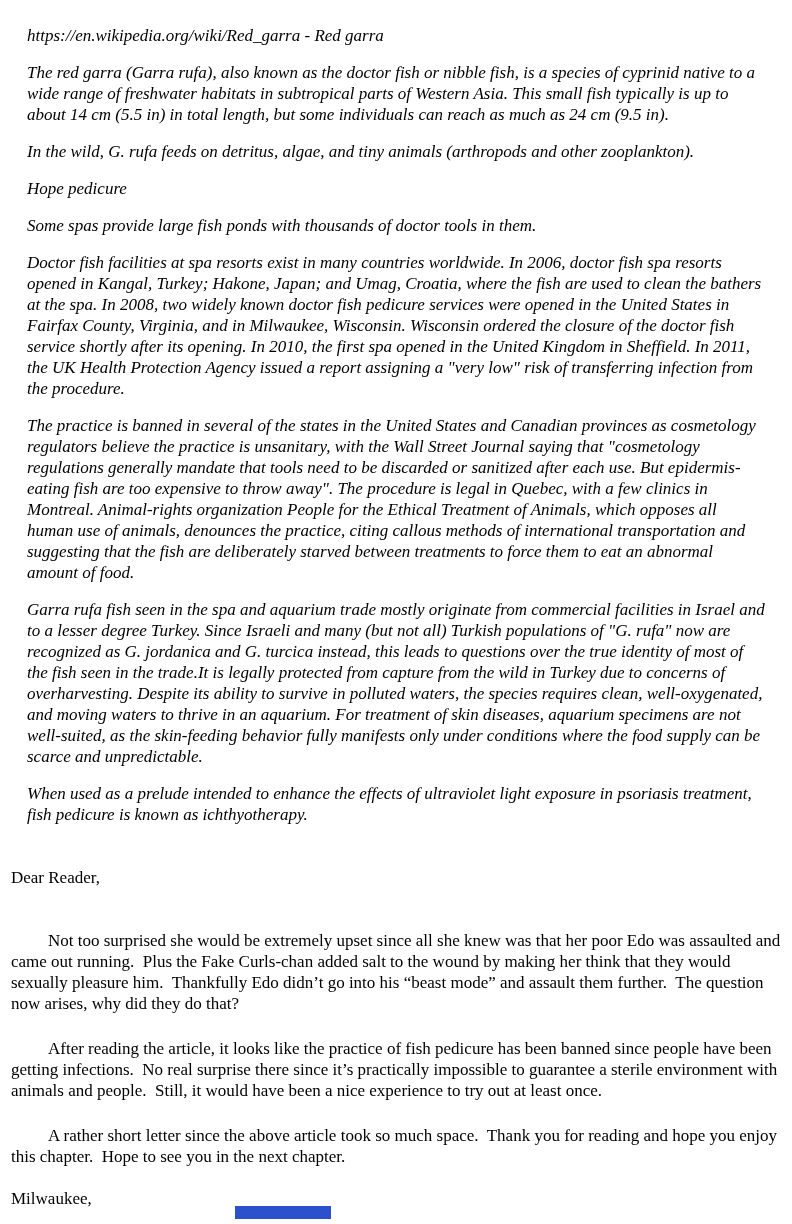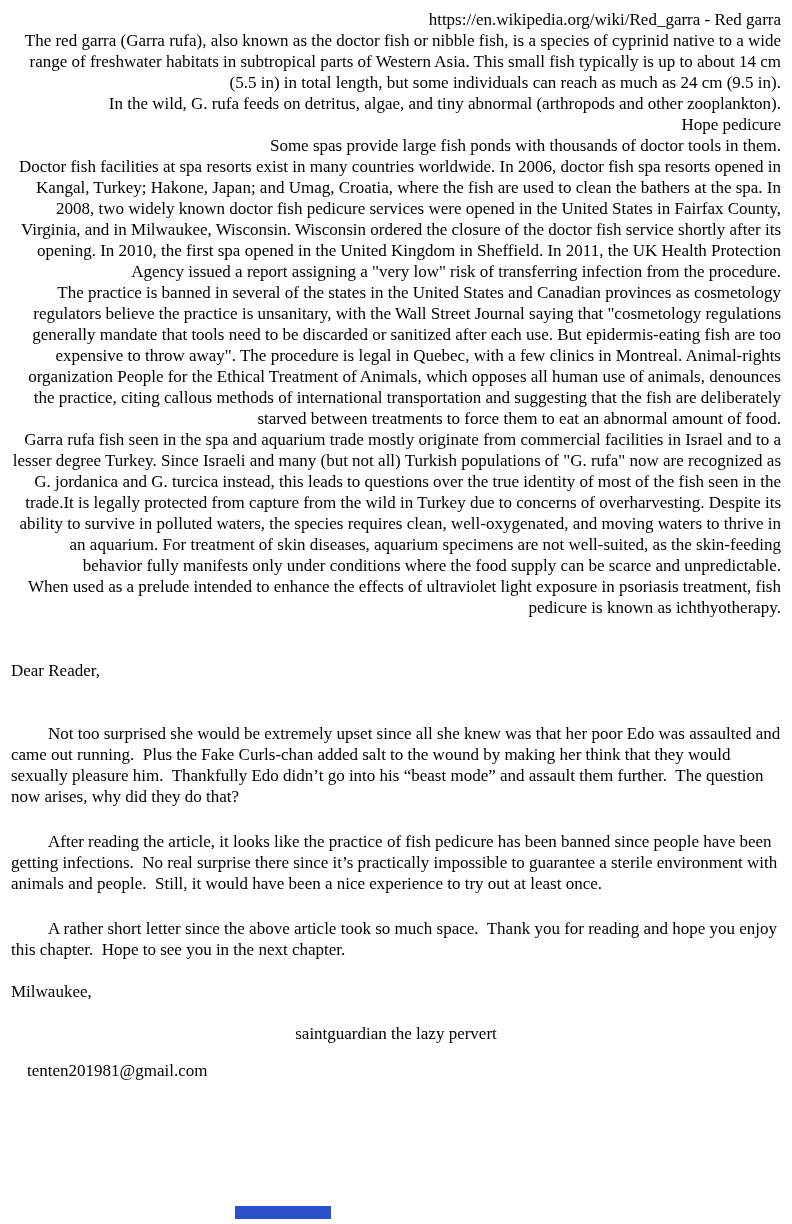--- a/index.html
+++ b/index.html
@@ -15,22 +15,23 @@
     font-family: "Liberation Serif", "DejaVu Serif", serif;
     font-size: 17px;
     line-height: 21px;
     color: #000000;
   }
   .doc {
     padding: 9px 11px 0 11px;
   }
   
   .article p {
-    margin: 0;
-    text-align: right;
+    margin: 16px;
+    text-align: left;
+    font-style: italic;
   }
   
   .letter {
     text-align: left;
   }
   .letter .salutation { margin: 42px 0 0 0; }
   .letter .body-para {
     margin: 24px 0 0 0;
     text-indent: 37px;
     white-space: pre-wrap; 
@@ -50,21 +51,21 @@
   }
 </style>
 </head>
 <body>
 
 <div class="doc">
 
   <div class="article">
     <p>https://en.wikipedia.org/wiki/Red_garra - Red garra</p>
     <p>The red garra (Garra rufa), also known as the doctor fish or nibble fish, is a species of cyprinid native to a wide range of freshwater habitats in subtropical parts of Western Asia. This small fish typically is up to about 14 cm (5.5 in) in total length, but some individuals can reach as much as 24 cm (9.5 in).</p>
-    <p>In the wild, G. rufa feeds on detritus, algae, and tiny abnormal (arthropods and other zooplankton).</p>
+    <p>In the wild, G. rufa feeds on detritus, algae, and tiny animals (arthropods and other zooplankton).</p>
     <p>Hope pedicure</p>
     <p>Some spas provide large fish ponds with thousands of doctor tools in them.</p>
     <p>Doctor fish facilities at spa resorts exist in many countries worldwide. In 2006, doctor fish spa resorts opened in Kangal, Turkey; Hakone, Japan; and Umag, Croatia, where the fish are used to clean the bathers at the spa. In 2008, two widely known doctor fish pedicure services were opened in the United States in Fairfax County, Virginia, and in Milwaukee, Wisconsin. Wisconsin ordered the closure of the doctor fish service shortly after its opening. In 2010, the first spa opened in the United Kingdom in Sheffield. In 2011, the UK Health Protection Agency issued a report assigning a "very low" risk of transferring infection from the procedure.</p>
     <p>The practice is banned in several of the states in the United States and Canadian provinces as cosmetology regulators believe the practice is unsanitary, with the Wall Street Journal saying that "cosmetology regulations generally mandate that tools need to be discarded or sanitized after each use. But epidermis-eating fish are too expensive to throw away". The procedure is legal in Quebec, with a few clinics in Montreal. Animal-rights organization People for the Ethical Treatment of Animals, which opposes all human use of animals, denounces the practice, citing callous methods of international transportation and suggesting that the fish are deliberately starved between treatments to force them to eat an abnormal amount of food.</p>
     <p>Garra rufa fish seen in the spa and aquarium trade mostly originate from commercial facilities in Israel and to a lesser degree Turkey. Since Israeli and many (but not all) Turkish populations of "G. rufa" now are recognized as G. jordanica and G. turcica instead, this leads to questions over the true identity of most of the fish seen in the trade.It is legally protected from capture from the wild in Turkey due to concerns of overharvesting. Despite its ability to survive in polluted waters, the species requires clean, well-oxygenated, and moving waters to thrive in an aquarium. For treatment of skin diseases, aquarium specimens are not well-suited, as the skin-feeding behavior fully manifests only under conditions where the food supply can be scarce and unpredictable.</p>
     <p>When used as a prelude intended to enhance the effects of ultraviolet light exposure in psoriasis treatment, fish pedicure is known as ichthyotherapy.</p>
   </div>
 
   <div class="letter">
     <p class="salutation">Dear Reader,</p>

